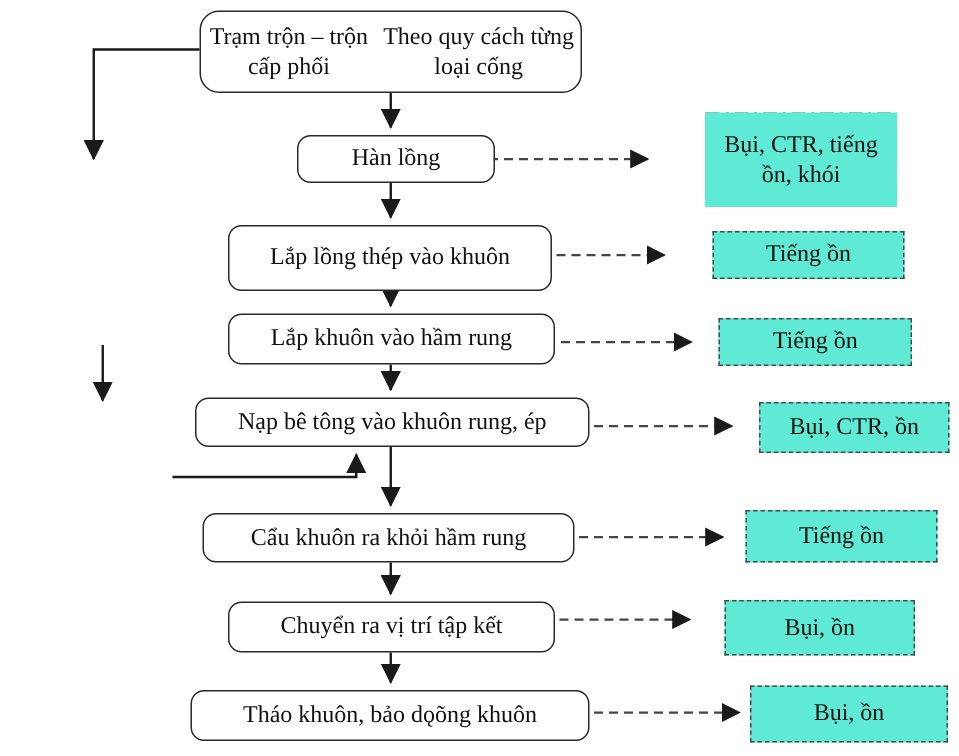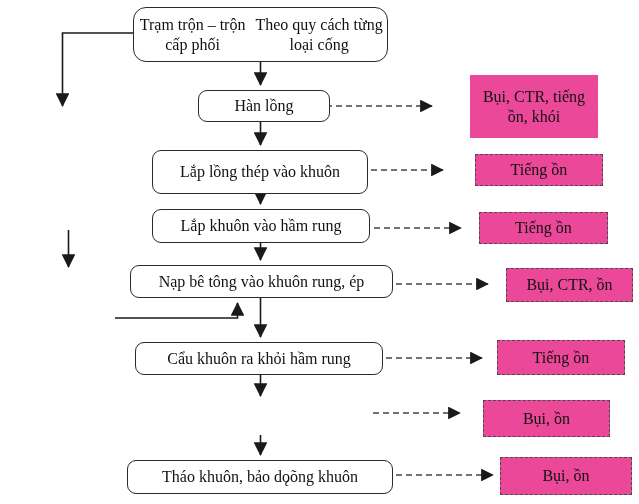--- a/index.html
+++ b/index.html
@@ -27,21 +27,21 @@
   .s2{left:152px;top:150px;width:216px;height:44px;}
   .s3{left:152px;top:209px;width:218px;height:34px;}
   .s4{left:130px;top:265px;width:263px;height:33px;}
   .s5{left:135px;top:342px;width:248px;height:33px;}
   .s6{left:152px;top:401px;width:218px;height:34px;}
   .s7{left:127px;top:460px;width:266px;height:34px;}
 
   .impact{
     position:absolute;display:flex;align-items:center;justify-content:center;
     text-align:center;box-sizing:border-box;font-size:16px;line-height:1.25;
-    border:1.5px dashed var(--impact_border,#4a4a4a);background:#ec4899;padding:2px 6px;
+    border:1.5px dashed var(--impact_border,#4a4a4a);background:#5eead4;padding:2px 6px;
   }
   .i1{left:470px;top:75px;width:128px;height:63px;border:none;}
   .i2{left:475px;top:154px;width:128px;height:32px;}
   .i3{left:479px;top:212px;width:129px;height:32px;}
   .i4{left:506px;top:268px;width:127px;height:34px;}
   .i5{left:497px;top:340px;width:128px;height:35px;}
   .i6{left:483px;top:400px;width:127px;height:37px;}
   .i7{left:500px;top:457px;width:132px;height:38px;}
 
   .redmark{color:var(--mark,#ff0000);font-size:11px;vertical-align:super;line-height:1;margin-left:1px;}
@@ -94,20 +94,23 @@
     </div>
   <div class="box step s3">
       <span>Lắp khuôn vào hầm rung</span>
     </div>
   <div class="box step s4">
       <span>Nạp bê tông vào khuôn rung, ép</span>
     </div>
   <div class="box step s5">
       <span>Cẩu khuôn ra khỏi hầm rung</span>
     </div>
+  <div class="box step s6">
+      <span>Chuyển ra vị trí tập kết</span>
+    </div>
   <div class="box step s7">
       <span>Tháo khuôn, bảo dǫõng khuôn</span>
     </div>
 
   <div class="impact i1">
       <span>Bụi, CTR, tiếng ồn, khói</span>
     </div>
   <div class="impact i2">
       <span>Tiếng ồn</span>
     </div>

